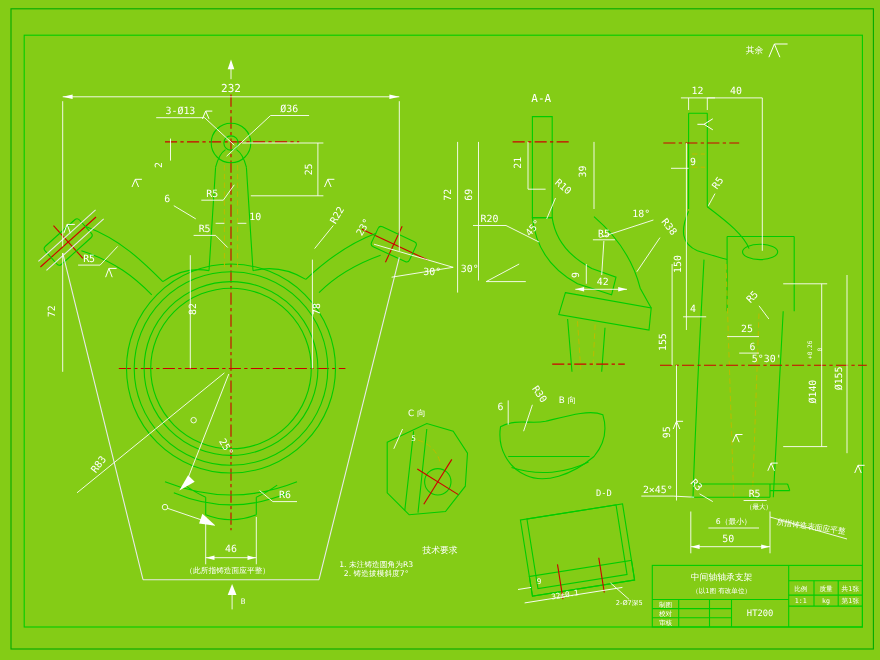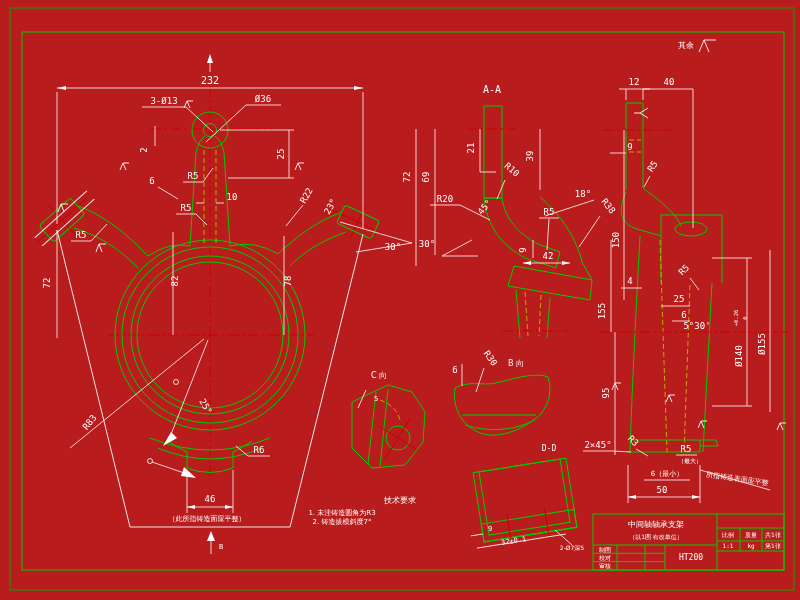--- a/index.html
+++ b/index.html
@@ -1,16 +1,16 @@
 <!DOCTYPE html>
 <html><head>
 <meta charset="utf-8">
 <style>
   html,body{margin:0;padding:0;background:#000;}
-  .canvas{width:800px;height:600px;background:#b91c1c;position:relative;overflow:hidden;}
+  .canvas{width:800px;height:600px;background:#84cc16;position:relative;overflow:hidden;}
   svg{display:block;}
   .geo{stroke:#00cc00;fill:none;stroke-width:1;}
   .geo2{stroke:#00aa00;fill:none;stroke-width:1;}
   .wht{stroke:#e8e8e8;fill:none;stroke-width:1;}
   .dimln{stroke:#ffffff;fill:none;stroke-width:0.8;}
   .cl{stroke:#cc0000;fill:none;stroke-width:1;stroke-dasharray:11 3 3 3;}
   .cls{stroke:#cc0000;fill:none;stroke-width:1;}
   .hid{stroke:#bbbb00;fill:none;stroke-width:0.9;stroke-dasharray:5 3;}
   text{fill:#ffffff;font-family:"DejaVu Sans Mono","Liberation Mono",monospace;font-size:9px;text-anchor:middle;}
   text.cjk{font-family:"DejaVu Sans","Liberation Sans",sans-serif;font-size:7px;}

